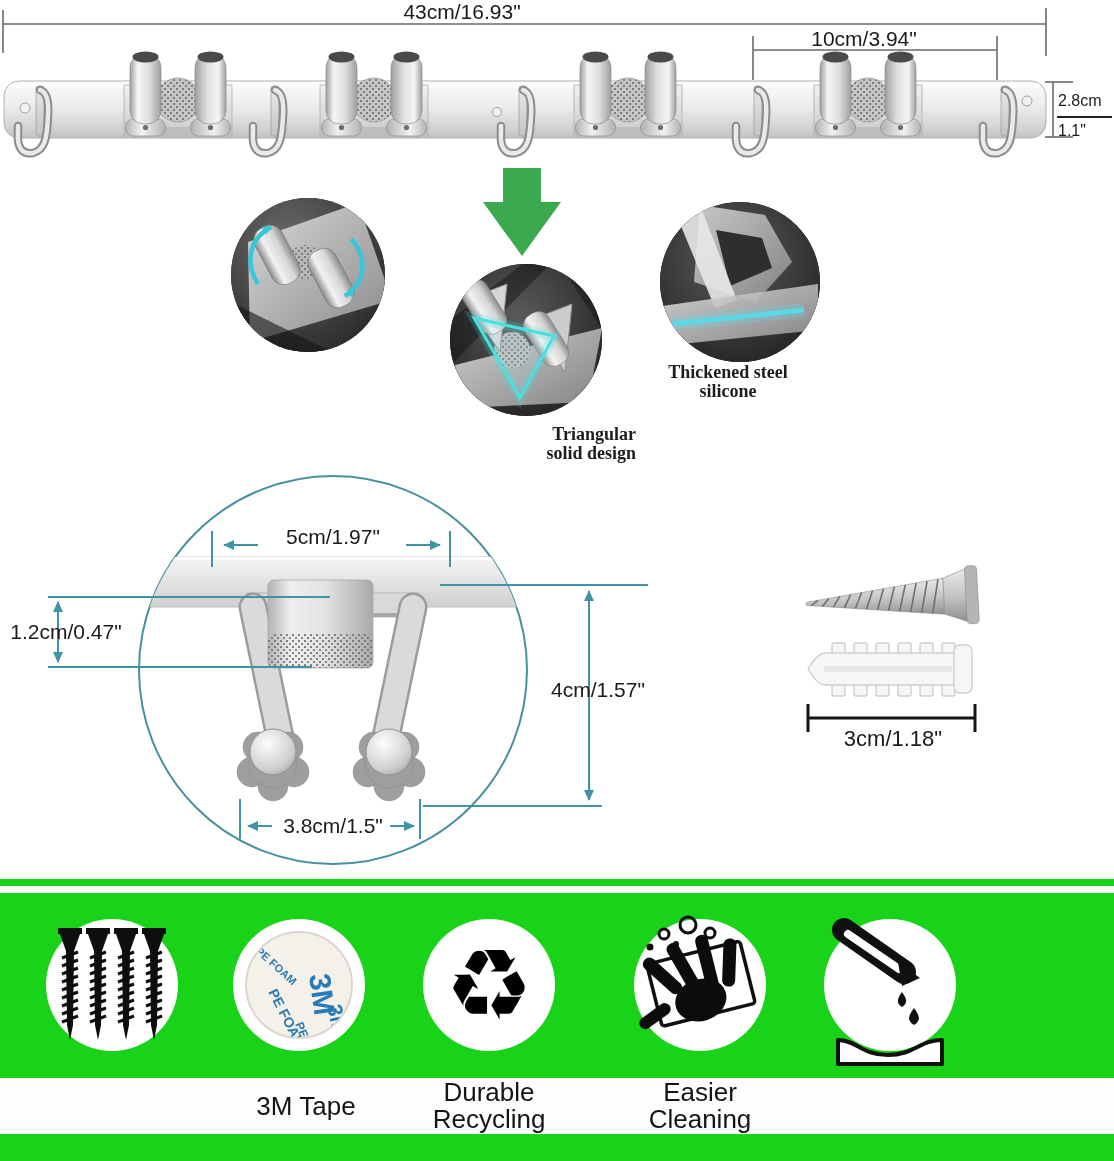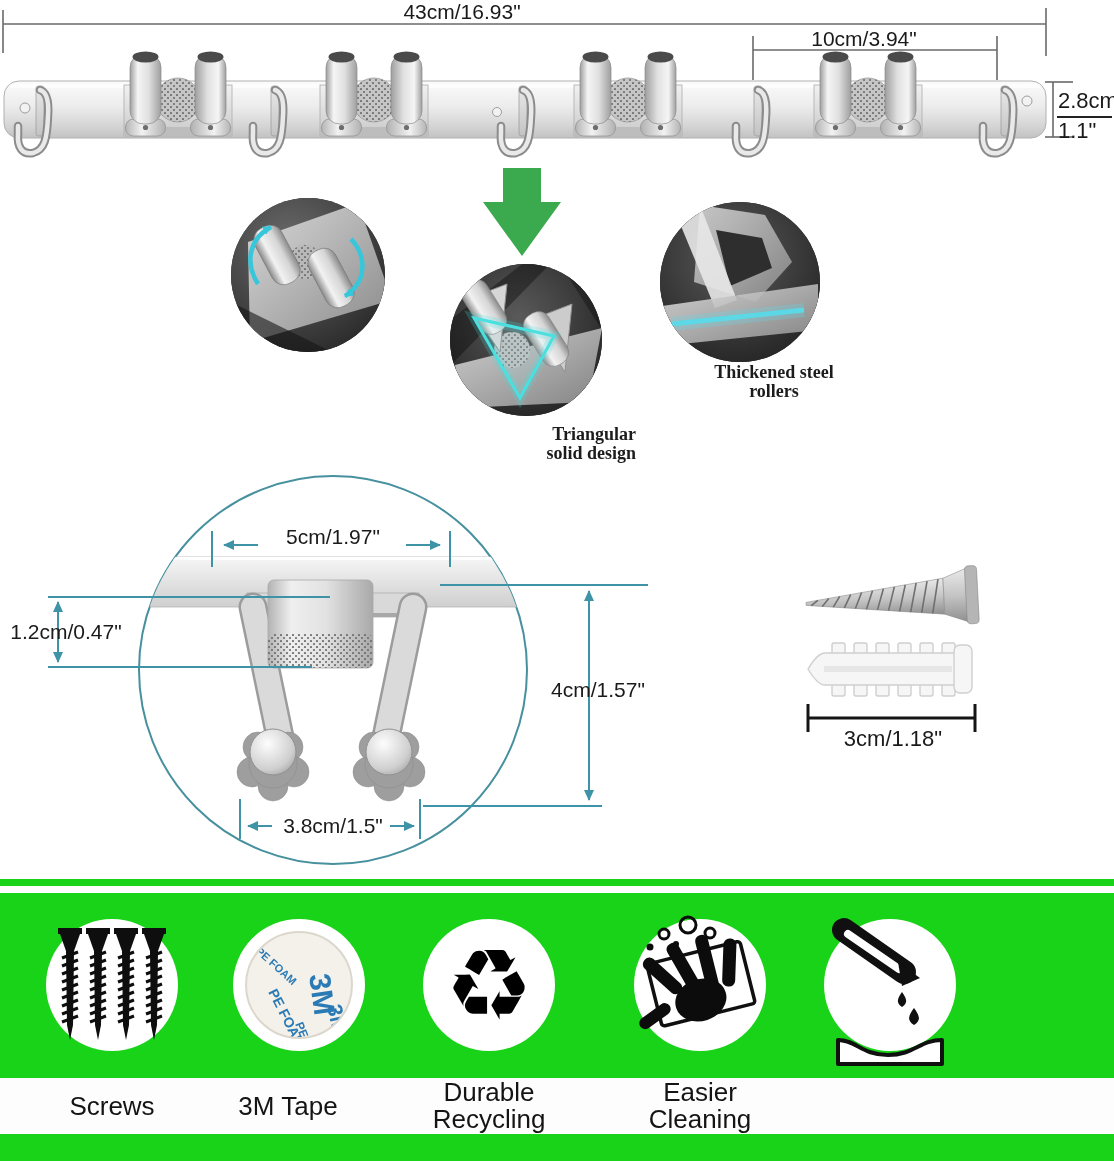--- a/index.html
+++ b/index.html
@@ -2,21 +2,21 @@
 <html><head>
 <meta charset="utf-8">
 <style>
   html,body{margin:0;padding:0;background:#fff;}
   #canvas{position:relative;width:1114px;height:1161px;background:#fff;overflow:hidden;
           font-family:"Liberation Sans",sans-serif;}
   svg{display:block;}
   #art{position:absolute;left:0;top:0;z-index:3;pointer-events:none;}
   .dim{position:absolute;z-index:4;font:21px/22px "Liberation Sans",sans-serif;color:#1a1a1a;
        text-align:center;white-space:nowrap;}
-  .dim-left{text-align:left;font-size:22px;}
+  .dim-left{text-align:left;font-size:16px;}
   .feature-label{position:absolute;z-index:4;font-family:"Liberation Serif",serif;font-weight:700;
        font-size:18px;line-height:19px;color:#1c1c1c;text-align:center;}
   .banner-top-line{position:absolute;left:0;top:879px;width:1114px;height:7px;background:#19d319;z-index:1;}
   .banner-bg{position:absolute;left:0;top:893px;width:1114px;height:268px;background:#19d319;z-index:0;}
   .banner-strip{position:absolute;left:0;top:1078px;width:1114px;height:56px;background:#fdfdfd;z-index:1;}
   .b-circle{position:absolute;top:919px;width:132px;height:132px;border-radius:50%;background:#fff;z-index:2;}
   .banner-label{position:absolute;top:1076px;height:60px;width:180px;z-index:4;display:flex;
        flex-direction:column;align-items:center;justify-content:center;
        font-family:"Liberation Sans",sans-serif;font-size:26px;line-height:27px;color:#141414;text-align:center;}
   .recycle{position:absolute;left:429px;top:925px;width:120px;height:120px;z-index:4;
@@ -391,32 +391,28 @@
   <div class="dim" style="left:263px;top:526px;width:140px;">5cm/1.97"</div>
   <div class="dim" style="left:6px;top:621px;width:120px;font-size:21px;">1.2cm/0.47"</div>
   <div class="dim" style="left:528px;top:679px;width:140px;">4cm/1.57"</div>
   <div class="dim" style="left:263px;top:815px;width:140px;">3.8cm/1.5"</div>
   <div class="dim" style="left:823px;top:728px;width:140px;font-size:22px;">3cm/1.18"</div>
 
   <div class="feature-label" style="left:416px;top:425px;width:220px;text-align:right;">
     <div>Triangular</div>
     <div>solid design</div>
   </div>
-  <div class="feature-label" style="left:664px;top:363px;width:220px;font-family:Liberation Serif, serif;">
+  <div class="feature-label" style="left:618px;top:363px;width:220px;font-family:Liberation Serif, serif;">
     <div>Thickened steel</div>
-    <div>rollers</div>
+    <div>silicone</div>
   </div>
 
   <div class="recycle">♻</div>
 
-  <div class="banner-label" style="left:22px;">
-    <div>Screws</div>
-    <div></div>
-  </div>
-  <div class="banner-label" style="left:198px;text-align:right;">
+  <div class="banner-label" style="left:216px;text-align:right;">
     <div>3M Tape</div>
     <div></div>
   </div>
   <div class="banner-label" style="left:399px;">
     <div>Durable</div>
     <div>Recycling</div>
   </div>
   <div class="banner-label" style="left:610px;">
     <div>Easier</div>
     <div>Cleaning</div>

